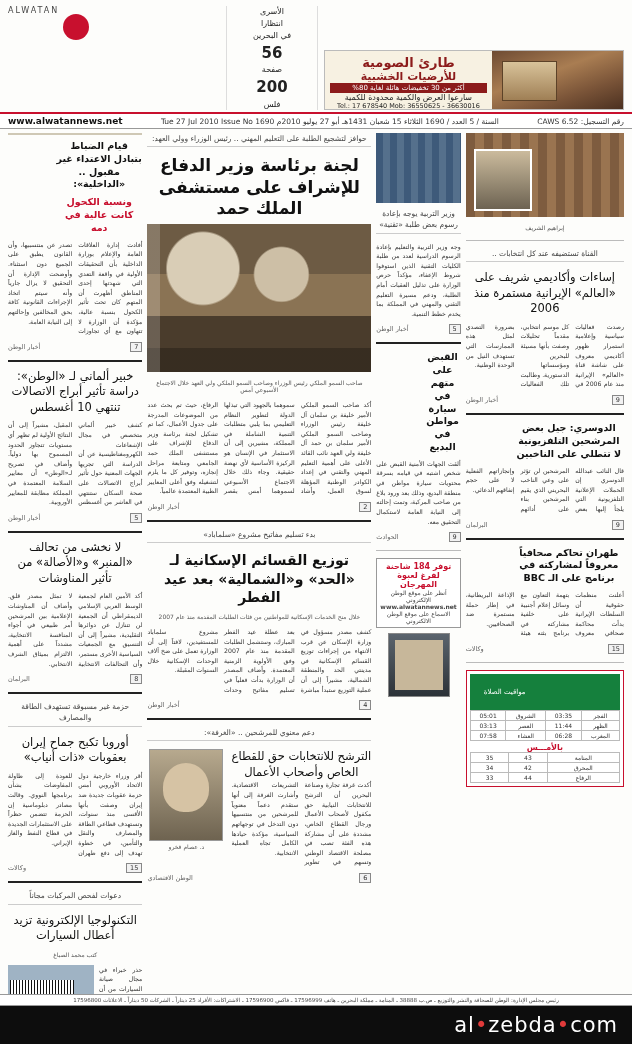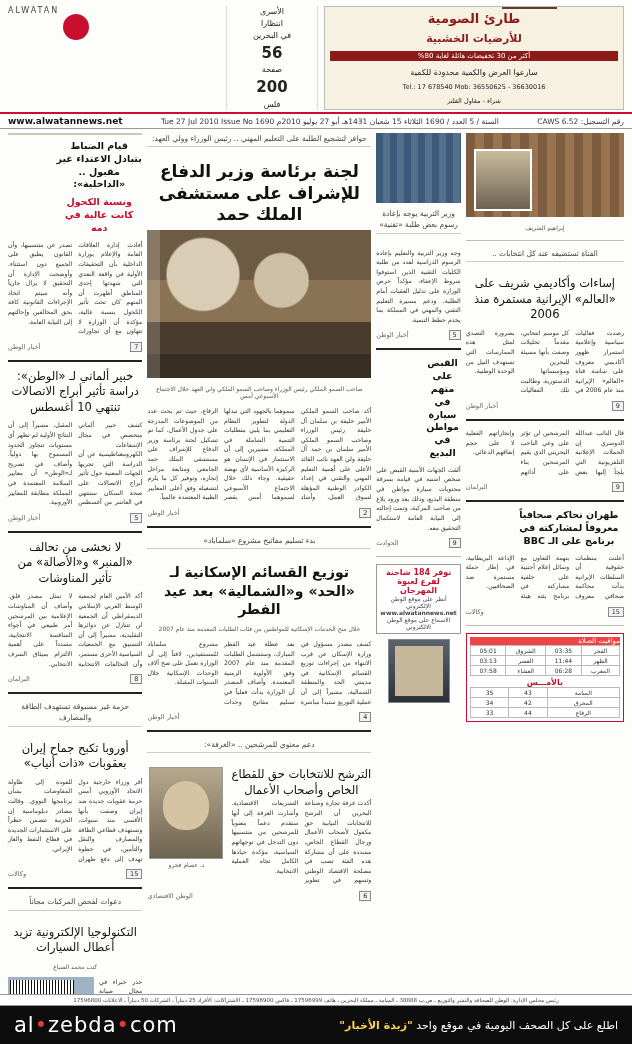--- a/index.html
+++ b/index.html
@@ -69,23 +69,23 @@
     color: #222;
     border-left: 1px solid #ddd;
     border-right: 1px solid #ddd;
   }
   .masthead-mid .big { font-size: 15px; font-weight: bold; }
 
   .mast-ad {
     flex: 1;
     border: 1px solid #bbb;
     display: flex;
-    flex-direction: column;
     overflow: hidden;
     background: #a16207;
+    margin-top: 44px;
   }
   .mast-ad-photo {
     width: 44%;
     background:
       linear-gradient(160deg, #6e4b33 0%, #a97d52 40%, #7a5438 70%, #4b3020 100%);
     position: relative;
   }
   .mast-ad-photo::after {
     content: "";
     position: absolute; left: 8%; top: 18%; width: 40%; height: 64%;
@@ -139,21 +139,21 @@
 
   h1.hl {
     font-size: 17px; font-weight: bold; color: #111; line-height: 1.25;
     text-align: center; direction: rtl;
   }
   h2.hl { font-size: 14px; font-weight: bold; line-height: 1.3; text-align: center; }
   h3.hl { font-size: 11.5px; font-weight: normal; line-height: 1.35; text-align: center; }
   h4.hl { font-size: 9.5px; font-weight: bold; line-height: 1.35; text-align: center; margin-left: 48px; }
   .kicker {
     font-size: 7.5px; color: #444; text-align: center; line-height: 1.5;
-    border-bottom: 1px solid #ccc; padding-bottom: 2px; margin-bottom: 9px;
+    border-bottom: 1px solid #ccc; padding-bottom: 2px; margin-bottom: 3px;
   }
   .body-txt {
     font-size: 6.2px; line-height: 1.55; text-align: justify; color: #333;
     column-gap: 6px;
   }
   .body-txt.c2 { column-count: 2; }
   .body-txt.c3 { column-count: 3; }
   .caption { font-size: 6px; color: #555; text-align: center; padding: 2px 0; }
   .byline { font-size: 6.5px; color: #666; text-align: left; }
   .pagetag {
@@ -237,21 +237,21 @@
   .ad-box { border: 1px solid #999; background: #fff; padding: 3px; }
   .ad-red { border-color: #c8102e; }
   .ad-title { font-size: 8px; font-weight: bold; color: #c8102e; text-align: center; }
   .ad-sub { font-size: 6px; color: #444; text-align: center; }
 
   
   table.mini { width: 100%; border-collapse: collapse; font-size: 6px; }
   table.mini th, table.mini td {
     border: 1px solid #bbb; padding: 1px 2px; text-align: center; color: #333;
   }
-  .prayer-head { background: #ef4444; color: #fff; font-size: 7px; text-align: right; padding: 0; }
+  .prayer-head { background: #15803d; color: #fff; font-size: 7px; text-align: left; padding: 14px; }
 
   
   .footer-strip {
     position: absolute; left: 0; bottom: 38px; width: 632px;
     border-top: 1px solid #999; border-bottom: 1px solid #999;
     font-size: 5.5px; color: #444; text-align: center; padding: 2px 8px;
     background: #fff;
   }
   .barcode {
     position: absolute; left: 10px; bottom: 44px;
@@ -324,20 +324,21 @@
 
       <div class="kicker">القناة تستضيفه عند كل انتخابات ..</div>
       <h3 class="hl">إساءات وأكاديمي شريف على «العالم» الإيرانية مستمرة منذ 2006</h3>
       <div class="body-txt c3">رصدت فعاليات سياسية وإعلامية استمرار ظهور أكاديمي معروف على شاشة قناة «العالم» الإيرانية منذ عام 2006 في كل موسم انتخابي، مقدماً تحليلات وصفت بأنها مسيئة للبحرين ومؤسساتها الدستورية. وطالبت تلك الفعاليات بضرورة التصدي لمثل هذه الممارسات التي تستهدف النيل من الوحدة الوطنية.</div>
       <div class="tagrow">
         <span class="pagetag">9</span>
         <span class="byline">أخبار الوطن</span>
       </div>
 
       <div class="rule-thick"></div>
+      <h4 class="hl">الدوسري: جيل بعض المرشحين التلفزيونية لا تتطلي على الناخبين</h4>
       <div class="body-txt c3">قال النائب عبدالله الدوسري إن الحملات الإعلانية التلفزيونية التي يلجأ إليها بعض المرشحين لن تؤثر على وعي الناخب البحريني الذي يقيم المرشحين بناء على أدائهم وإنجازاتهم الفعلية لا على حجم إنفاقهم الدعائي.</div>
       <div class="tagrow">
         <span class="pagetag">9</span>
         <span class="byline">البرلمان</span>
       </div>
 
       <div class="rule-thick"></div>
       <h4 class="hl">طهران تحاكم صحافياً معروفاً لمشاركته في برنامج على الـ BBC</h4>
       <div class="body-txt c3">أعلنت منظمات حقوقية أن السلطات الإيرانية بدأت محاكمة صحافي معروف بتهمة التعاون مع وسائل إعلام أجنبية على خلفية مشاركته في برنامج بثته هيئة الإذاعة البريطانية، في إطار حملة مستمرة ضد الصحافيين.</div>
       <div class="tagrow">
@@ -508,22 +509,18 @@
       </div>
 
     </div>
 
   </div>
 
   <div class="barcode"></div>
   <div class="footer-strip">رئيس مجلس الإدارة: الوطن للصحافة والنشر والتوزيع ـ ص.ب 38888 ـ المنامة ـ مملكة البحرين ـ هاتف 17596999 ـ فاكس 17596900 ـ الاشتراكات: الأفراد 25 ديناراً ـ الشركات 50 ديناراً ـ الاعلانات 17596800</div>
 
   <div class="footer-band">
-    <div class="tag">
-      <span>اطلع على كل الصحف اليومية في موقع واحد</span>
-      <span class="hi">"زبدة الأخبار"</span>
-    </div>
     <div class="brand">
       <span>al</span><span class="dot">•</span><span>zebda</span><span class="dot">•</span><span>com</span>
     </div>
   </div>
 
 </div>
 
 </body></html>

